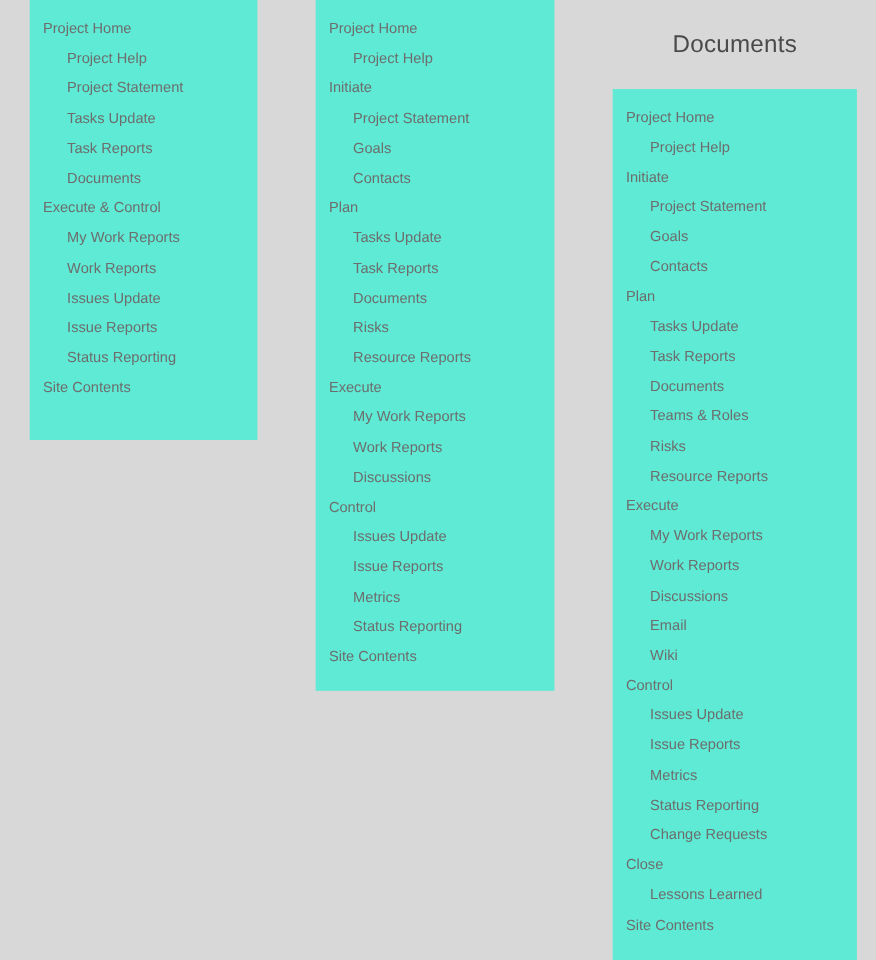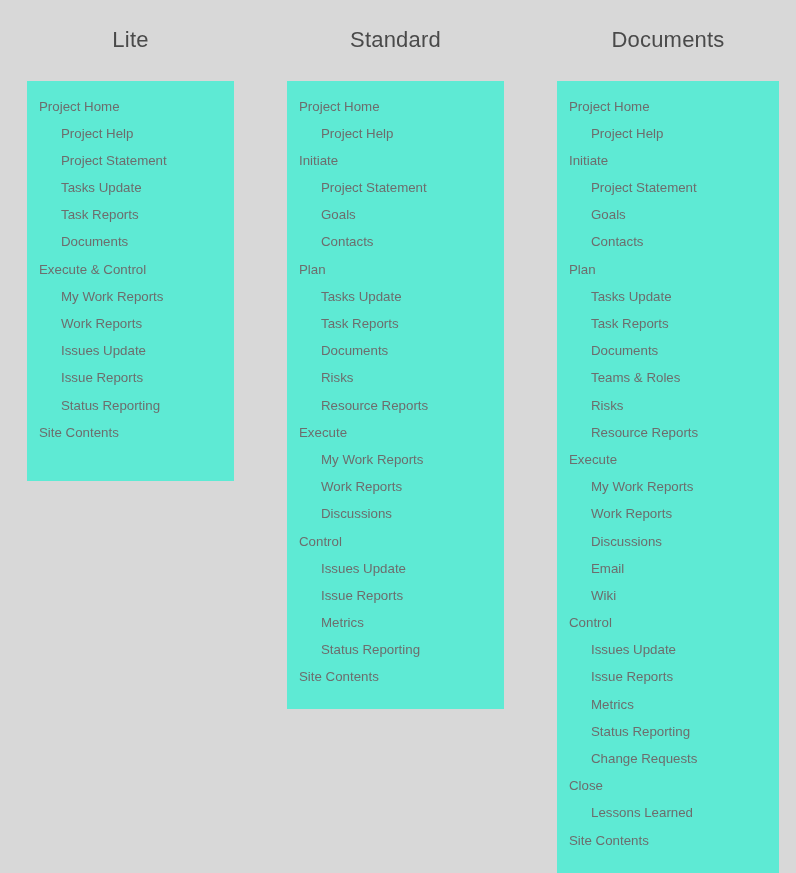--- a/index.html
+++ b/index.html
@@ -80,42 +80,40 @@
 
   #col-structured { left: 557px; width: 222px; }
   #col-structured .panel { width: 222px; height: 813px; }
 </style>
 </head>
 <body>
 
 <div class="board">
 
   <section class="column" id="col-lite">
-    <h2 class="column-title">Lite</h2>
     <div class="panel">
       <ul class="nav-list">
           <li class="nav-item level-0">Project Home</li>
           <li class="nav-item level-1">Project Help</li>
           <li class="nav-item level-1">Project Statement</li>
           <li class="nav-item level-1">Tasks Update</li>
           <li class="nav-item level-1">Task Reports</li>
           <li class="nav-item level-1">Documents</li>
           <li class="nav-item level-0">Execute &amp; Control</li>
           <li class="nav-item level-1">My Work Reports</li>
           <li class="nav-item level-1">Work Reports</li>
           <li class="nav-item level-1">Issues Update</li>
           <li class="nav-item level-1">Issue Reports</li>
           <li class="nav-item level-1">Status Reporting</li>
           <li class="nav-item level-0">Site Contents</li>
         </ul>
     </div>
   </section>
 
   <section class="column" id="col-standard">
-    <h2 class="column-title">Standard</h2>
     <div class="panel">
       <ul class="nav-list">
           <li class="nav-item level-0">Project Home</li>
           <li class="nav-item level-1">Project Help</li>
           <li class="nav-item level-0">Initiate</li>
           <li class="nav-item level-1">Project Statement</li>
           <li class="nav-item level-1">Goals</li>
           <li class="nav-item level-1">Contacts</li>
           <li class="nav-item level-0">Plan</li>
           <li class="nav-item level-1">Tasks Update</li>

